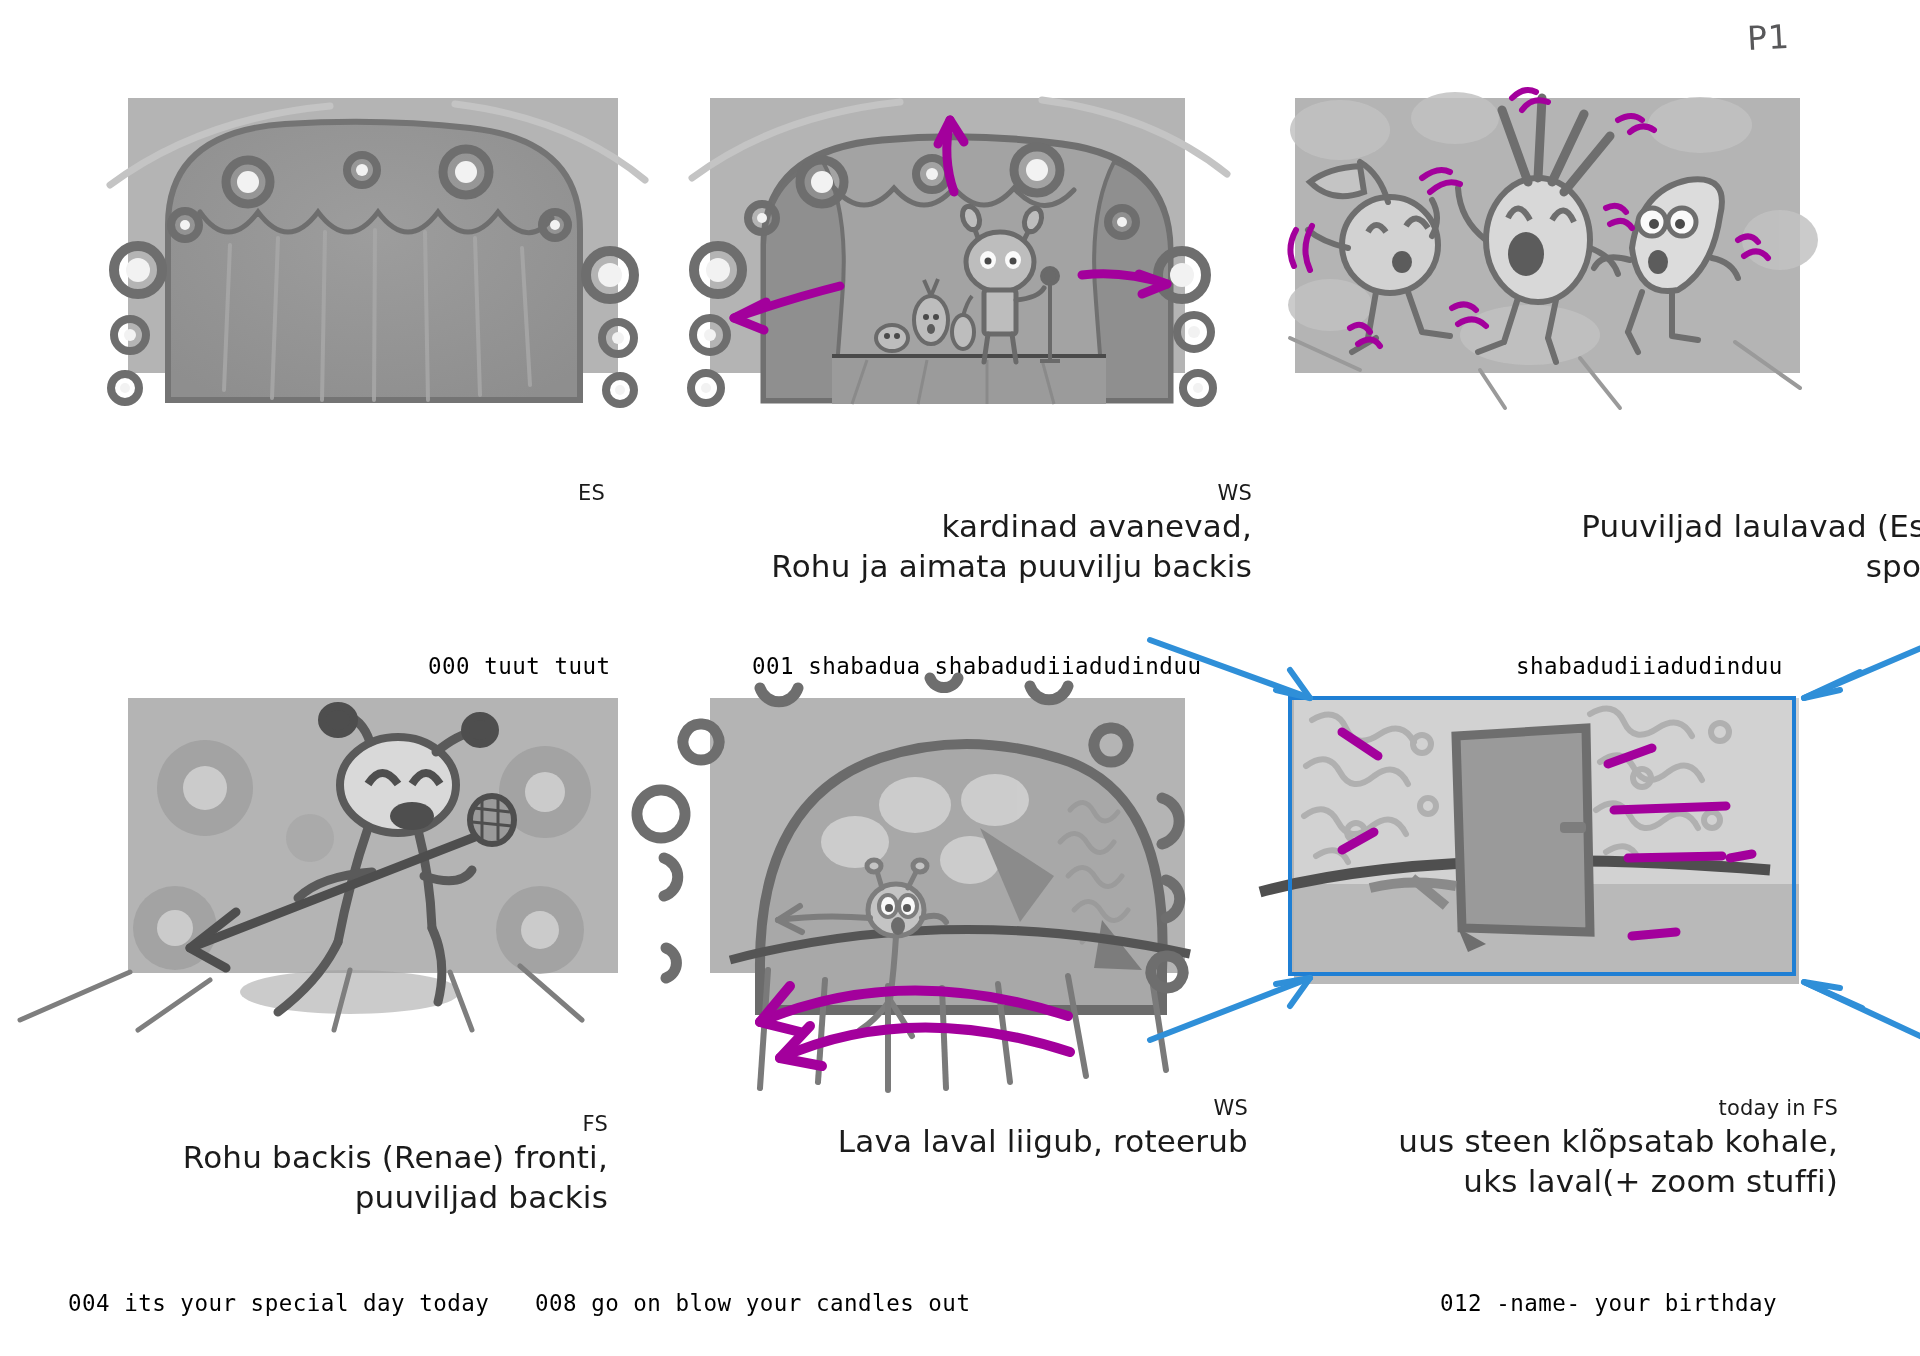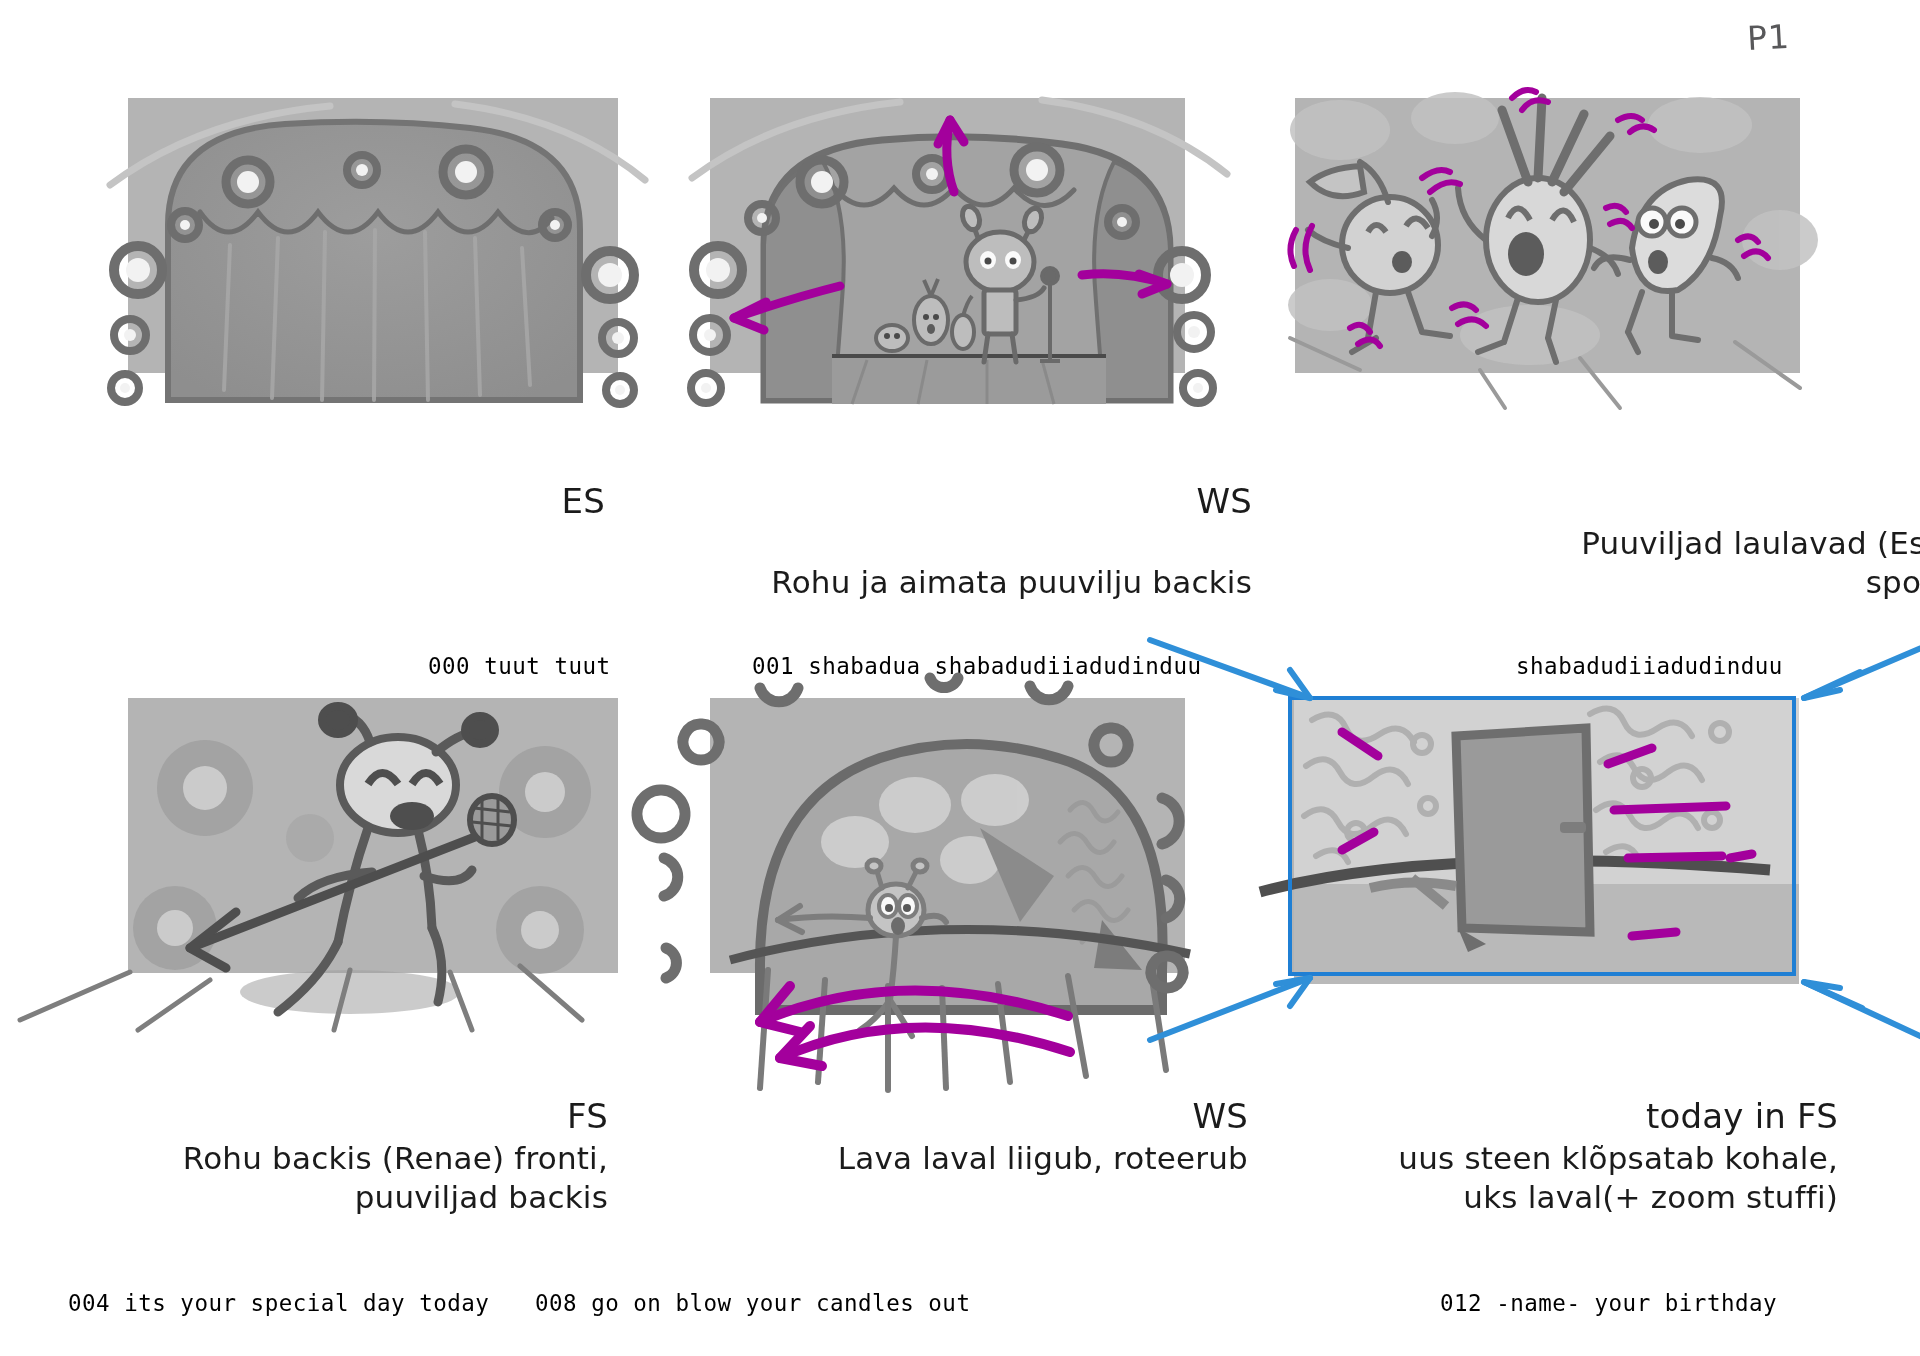--- a/index.html
+++ b/index.html
@@ -29,21 +29,21 @@
 
   
   .cap{
     position:absolute;
     font-family:"DejaVu Sans", sans-serif;
     color:#1b1b1b;
     font-size:31px;
     line-height:1.28;
     letter-spacing:0.2px;
   }
-  .cap .shot{display:block;font-size:34px;}
+  .cap .shot{display:block;font-size:21px;}
   .cap.right{text-align:right;}
   .dlg{
     position:absolute;
     font-family:"DejaVu Sans Mono", monospace;
     font-size:22.5px;
     color:#000000;
     letter-spacing:0.5px;
     white-space:pre;
     margin-top:28px;
   }
@@ -248,21 +248,21 @@
         <path d="M400 205 Q440 200 485 214"></path>
         <path d="M485 214 L457 204 M485 214 L460 224"></path>
         <path d="M272 122 Q260 88 268 50"></path>
         <path d="M268 50 L256 74 M268 50 L282 72"></path>
       </g>
       <path d="M10 108 Q95 45 218 32" fill="none" stroke="#c4c4c4" stroke-width="7" stroke-linecap="round"></path>
       <path d="M545 104 Q470 44 360 30" fill="none" stroke="#c4c4c4" stroke-width="7" stroke-linecap="round"></path>
     </svg>
     <div class="cap right" style="left:60px;top:480px;width:552px;">
       <span class="shot">WS</span>
-      <br>
+      <span>kardinad avanevad,</span><br>
       <span>Rohu ja aimata puuvilju backis</span>
     </div>
     <div class="dlg" style="left:112px;top:625px;">001 shabadua shabadudiiadudinduu</div>
   </div>
 
   <div class="panel" style="left:1280px;top:0;width:640px;height:480px;">
     <div class="art-box" style="left:15px;top:98px;width:505px;height:275px;"></div>
     <svg class="art-svg" style="left:0px;top:70px;" width="560" height="340" viewBox="0 0 560 340">
 
       <g fill="#c2c2c2" opacity="0.85">
@@ -409,21 +409,21 @@
       </g>
 
       <g stroke="#7e7e7e" stroke-width="5" stroke-linecap="round">
         <path d="M110 292 L0 340"></path>
           <path d="M190 300 L118 350"></path>
         <path d="M330 290 L314 350"></path>
           <path d="M430 292 L452 350"></path>
         <path d="M500 286 L562 340"></path>
       </g>
     </svg>
-    <div class="cap right" style="left:60px;top:415px;width:548px;">
+    <div class="cap right" style="left:60px;top:431px;width:548px;">
       <span class="shot">FS</span>
       <span>Rohu backis (Renae) fronti,</span><br>
       <span>puuviljad backis</span>
     </div>
     <div class="dlg" style="left:68px;top:582px;">004 its your special day today</div>
   </div>
 
   <div class="panel" style="left:640px;top:680px;width:640px;height:676px;">
     <div class="art-box" style="left:70px;top:18px;width:475px;height:275px;"></div>
     <svg class="art-svg" style="left:10px;top:-10px;" width="600" height="420" viewBox="0 0 600 420">

